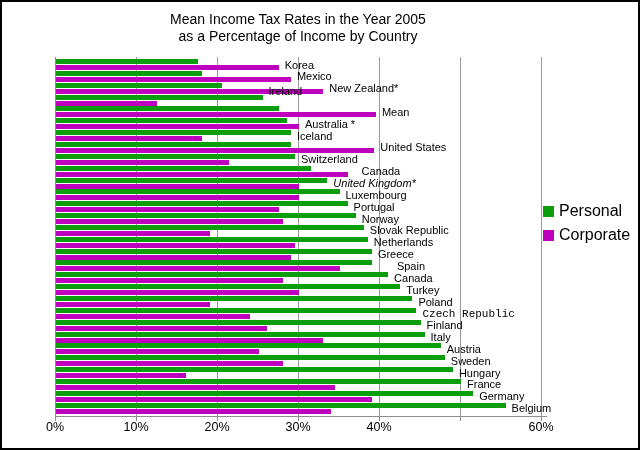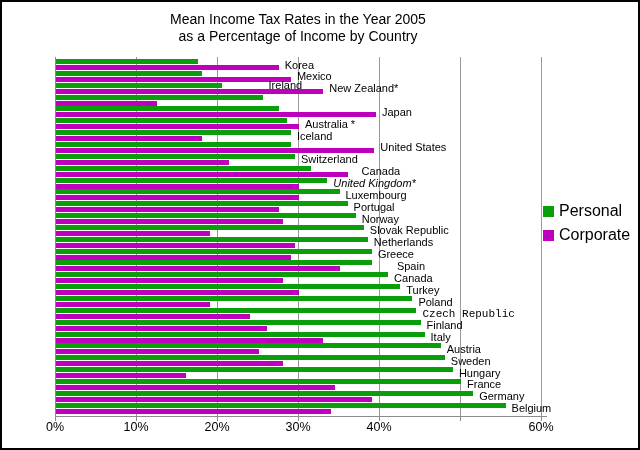--- a/index.html
+++ b/index.html
@@ -69,24 +69,24 @@
     <div class="bar" style="left: 54px; top: 63px; width: 222.75px; background: rgb(190, 0, 190);"></div>
     <div class="country-label" style="left: 282.75px; top: 57.5px;">Korea</div>
     <div class="bar" style="left: 54px; top: 68.85px; width: 145.8px; background: rgb(10, 158, 10);"></div>
     <div class="bar" style="left: 54px; top: 74.85px; width: 234.9px; background: rgb(190, 0, 190);"></div>
     <div class="country-label" style="left: 294.9px; top: 69.35px;">Mexico</div>
     <div class="bar" style="left: 54px; top: 80.7px; width: 166.05px; background: rgb(10, 158, 10);"></div>
     <div class="bar" style="left: 54px; top: 86.7px; width: 267.3px; background: rgb(190, 0, 190);"></div>
     <div class="country-label" style="left: 327.3px; top: 81.2px;">New Zealand*</div>
     <div class="bar" style="left: 54px; top: 92.55px; width: 206.55px; background: rgb(10, 158, 10);"></div>
     <div class="bar" style="left: 54px; top: 98.55px; width: 101.25px; background: rgb(190, 0, 190);"></div>
-    <div class="country-label" style="left: 266.55px; top: 78px;">Ireland</div>
+    <div class="country-label" style="left: 266.55px; top: 84px;">Ireland</div>
     <div class="bar" style="left: 54px; top: 104.4px; width: 222.75px; background: rgb(10, 158, 10);"></div>
     <div class="bar" style="left: 54px; top: 110.4px; width: 319.95px; background: rgb(190, 0, 190);"></div>
-    <div class="country-label" style="left: 379.95px; top: 104.9px;">Japan</div>
+    <div class="country-label" style="left: 379.95px; top: 104.9px;">Mean</div>
     <div class="bar" style="left: 54px; top: 116.25px; width: 230.85px; background: rgb(10, 158, 10);"></div>
     <div class="bar" style="left: 54px; top: 122.25px; width: 243px; background: rgb(190, 0, 190);"></div>
     <div class="country-label" style="left: 303px; top: 116.75px;">Australia *</div>
     <div class="bar" style="left: 54px; top: 128.1px; width: 234.9px; background: rgb(10, 158, 10);"></div>
     <div class="bar" style="left: 54px; top: 134.1px; width: 145.8px; background: rgb(190, 0, 190);"></div>
     <div class="country-label" style="left: 294.9px; top: 128.6px;">Iceland</div>
     <div class="bar" style="left: 54px; top: 139.95px; width: 234.9px; background: rgb(10, 158, 10);"></div>
     <div class="bar" style="left: 54px; top: 145.95px; width: 318.33px; background: rgb(190, 0, 190);"></div>
     <div class="country-label" style="left: 378.33px; top: 140.45px;">United States</div>
     <div class="bar" style="left: 54px; top: 151.8px; width: 238.95px; background: rgb(10, 158, 10);"></div>

